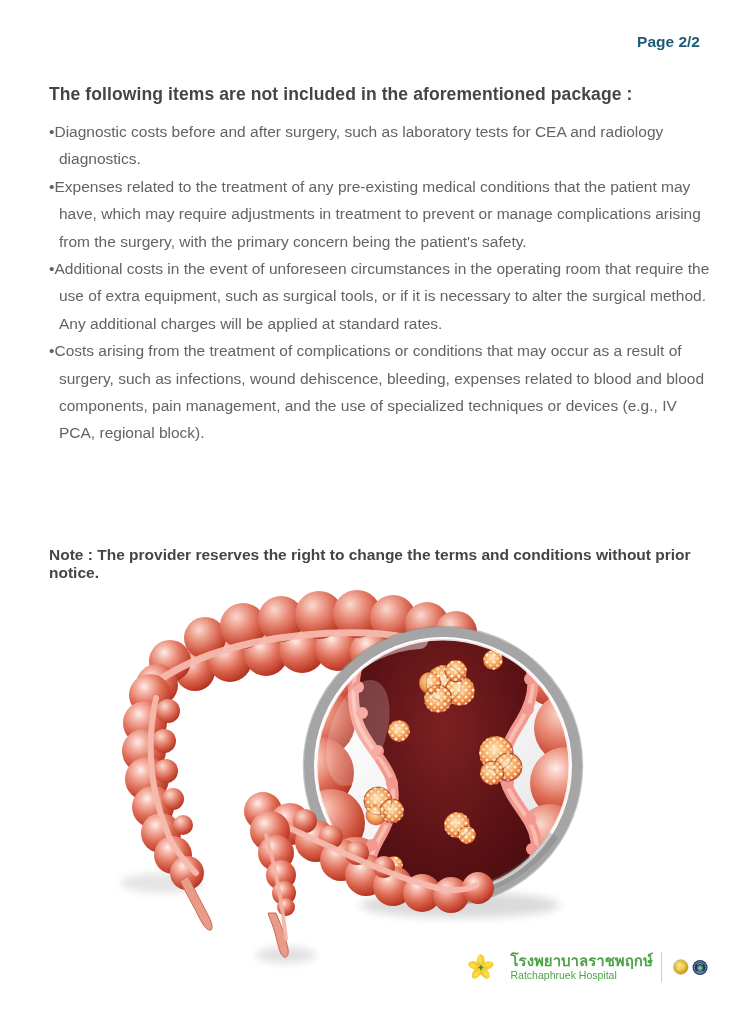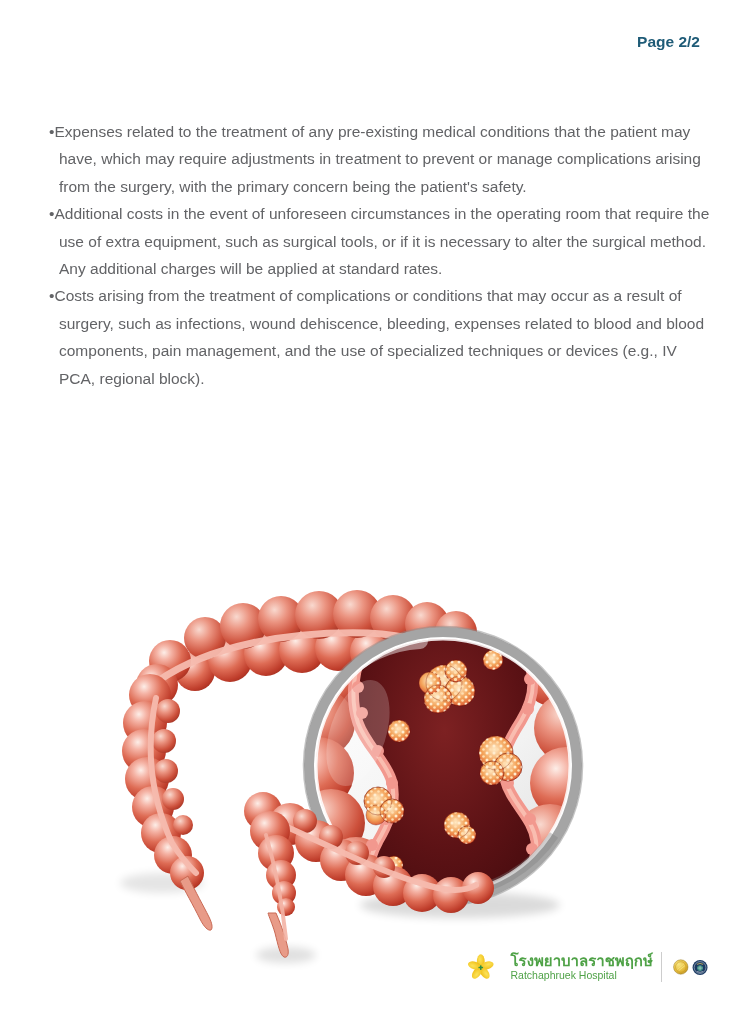--- a/index.html
+++ b/index.html
@@ -31,27 +31,30 @@
   .footer-divider { width:1px; height:30px; background:#cdcdcd; margin:0 9px 0 8px; }
   .badge { margin-left:3px; }
 </style>
 </head>
 <body>
 
 <div class="page">
 
   <div class="page-label">Page 2/2</div>
 
+  <div class="heading">The following items are not included in the aforementioned package :</div>
 
   <ul class="bullets">
+    <li>Diagnostic costs before and after surgery, such as laboratory tests for CEA and radiology diagnostics.</li>
     <li>Expenses related to the treatment of any pre-existing medical conditions that the patient may have, which may require adjustments in treatment to prevent or manage complications arising from the surgery, with the primary concern being the patient's safety.</li>
     <li>Additional costs in the event of unforeseen circumstances in the operating room that require the use of extra equipment, such as surgical tools, or if it is necessary to alter the surgical method. Any additional charges will be applied at standard rates.</li>
     <li>Costs arising from the treatment of complications or conditions that may occur as a result of surgery, such as infections, wound dehiscence, bleeding, expenses related to blood and blood components, pain management, and the use of specialized techniques or devices (e.g., IV PCA, regional block).</li>
   </ul>
 
+  <div class="note">Note : The provider reserves the right to change the terms and conditions without prior notice.</div>
 
   <div class="illustration" role="img" aria-label="3D medical illustration of a human colon with a magnifying circle revealing colon cancer tumors inside the bowel">
   <svg width="530" height="390" viewBox="0 0 530 390" xmlns="http://www.w3.org/2000/svg">
     <defs>
       <radialGradient id="beadA" cx="0.36" cy="0.3" r="0.85">
         <stop offset="0" stop-color="#fdeee8"></stop>
             <stop offset="0.2" stop-color="#f5b4a6"></stop>
         <stop offset="0.5" stop-color="#de6c55"></stop>
             <stop offset="0.78" stop-color="#bf3d2b"></stop>
         <stop offset="1" stop-color="#8e2518"></stop>

